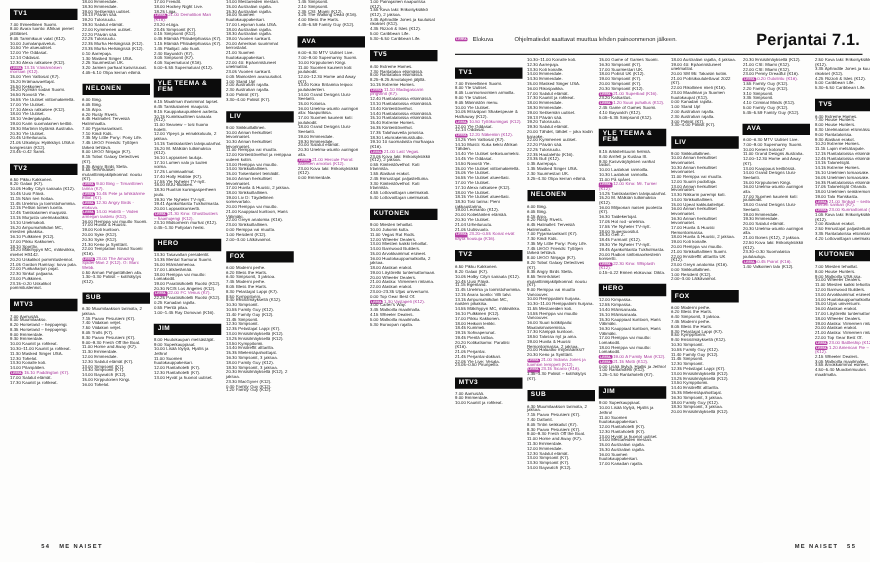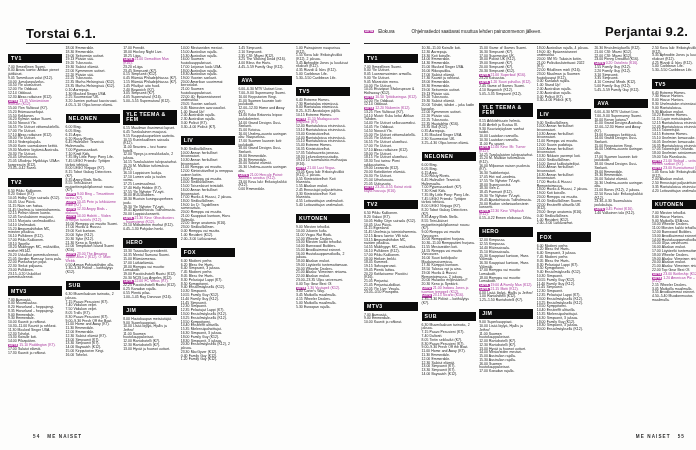--- a/index.html
+++ b/index.html
@@ -30,24 +30,20 @@
   .foot-left{left:26px;}
   .foot-right{right:4px;}
   .foot .num{margin:0 7px;font-weight:bold;}
 </style>
 </head>
 <body>
 
 <div class="spread">
 
   <div class="page page-left">
-    <div class="page-head">
-      <div class="day-title">Torstai 6.1.</div>
-      <div class="head-rule"></div>
-    </div>
     <div class="cols">
         <div class="col">
           <div class="chan">TV1</div>
           <div class="it">7.00 Ihmeellinen Suomi.</div>
           <div class="it">8.00 Avara luonto: Afrikan pienet jättiläiset.</div>
           <div class="it">9.05 Tammikuun valat (K12).</div>
           <div class="it">10.00 Jumalanpalvelus.</div>
           <div class="it">10.50 Yle alueuutiset.</div>
           <div class="it">12.00 Yle Oddasat.</div>
           <div class="it">12.14 Oddasat.</div>
@@ -382,21 +378,21 @@
       </div>
   </div>
 
   <div class="page page-right">
     <div class="page-head">
       <div class="legend">
         <span class="pill">LEFFA</span>
         <span>Elokuva</span>
         <span class="note">Ohjelmatiedot saattavat muuttua lehden painoonmenon jälkeen.</span>
       </div>
-      <div class="day-title">Perjantai 9.2.</div>
+      <div class="day-title">Perjantai 7.1.</div>
       <div class="head-rule"></div>
     </div>
     <div class="cols">
         <div class="col">
           <div class="chan">TV1</div>
           <div class="it">7.00 Ihmeellinen Suomi.</div>
           <div class="it">8.00 Yle Uutiset.</div>
           <div class="it">8.05 Luonnonvoimien armoilla.</div>
           <div class="it">9.00 Yle Uutiset.</div>
           <div class="it">9.05 Männistön menu.</div>

